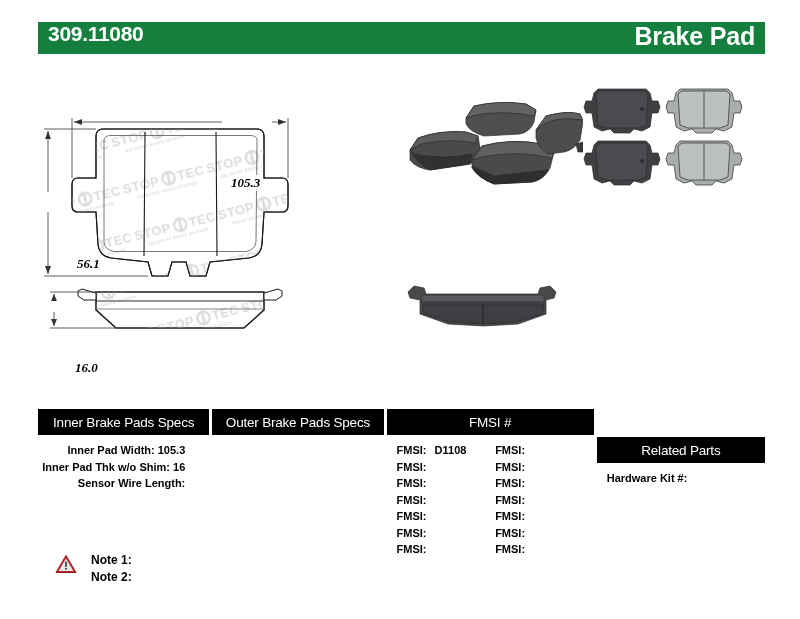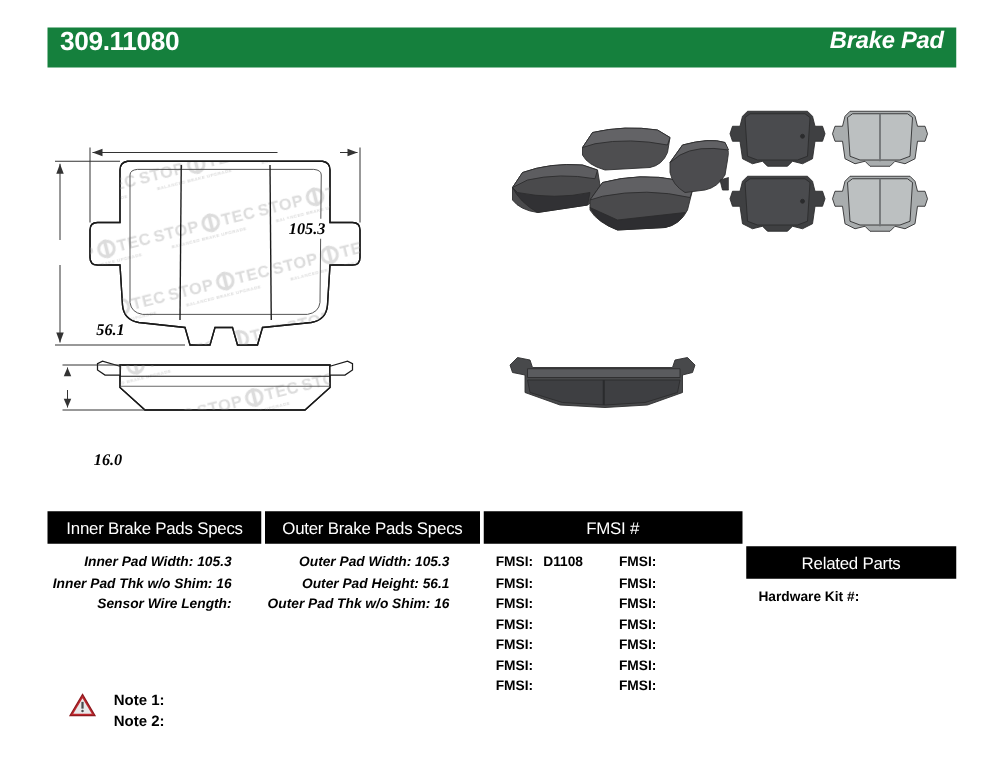--- a/index.html
+++ b/index.html
@@ -13,21 +13,21 @@
   
   .header-bar{
     position:absolute;left:38px;top:22px;width:727px;height:32px;
     background:#15803d;display:flex;align-items:flex-start;
     justify-content:space-between;padding:0 10px;box-sizing:border-box;
   }
   .header-bar .part-no{
     color:#fff;font-size:21px;font-weight:bold;letter-spacing:-0.3px;
   }
   .header-bar .prod-name{
-    color:#fff;font-size:19px;font-weight:bold;letter-spacing:-0.2px;font-style:italic;
+    color:#fff;font-size:25px;font-weight:bold;letter-spacing:-0.2px;
   }
 
   
   .drawing-area{position:absolute;left:0;top:60px;width:800px;height:330px;}
 
   .dim-label{
     position:absolute;font-family:"Liberation Serif", serif;
     font-weight:bold;font-style:italic;font-size:13px;color:#000;
     background:#fff;padding:0 3px;
   }
@@ -52,21 +52,21 @@
   .col.fmsi{width:208px;}
   .col.related{width:169px;margin-top:28px;}
   .col-head{
     background:#000;color:#fff;height:26px;
     display:flex;align-items:center;justify-content:center;
     font-size:13.5px;font-weight:normal;letter-spacing:-0.2px;
   }
   .col-body{padding-top:7px;}
   .spec-row{
     font-size:11px;font-weight:bold;text-align:right;
-    padding-right:24px;line-height:16.5px;white-space:nowrap;font-style:italic;
+    padding-right:24px;line-height:16.5px;white-space:nowrap;
   }
   .spec-row .val{font-weight:bold;}
 
   .fmsi-grid{display:flex;padding-top:7px;padding-left:10px;}
   .fmsi-sub{width:50%;}
   .fmsi-row{
     font-size:11px;font-weight:bold;line-height:16.5px;
     text-align:left;white-space:nowrap;
   }
   .fmsi-row .val{padding-left:5px;}
@@ -274,34 +274,20 @@
         </div>
         <div class="spec-row">
           <span>Sensor Wire Length:</span>
           <span class="val"></span>
         </div>
       </div>
     </div>
 
     <div class="col outer">
       <div class="col-head">Outer Brake Pads Specs</div>
-      <div class="col-body">
-        <div class="spec-row">
-          <span>Outer Pad Width:</span>
-          <span class="val">105.3</span>
-        </div>
-        <div class="spec-row">
-          <span>Outer Pad Height:</span>
-          <span class="val">56.1</span>
-        </div>
-        <div class="spec-row">
-          <span>Outer Pad Thk w/o Shim:</span>
-          <span class="val">16</span>
-        </div>
-      </div>
     </div>
 
     <div class="col fmsi">
       <div class="col-head">FMSI #</div>
       <div class="fmsi-grid">
         <div class="fmsi-sub">
           <div class="fmsi-row">
             <span>FMSI:</span>
             <span class="val">D1108</span>
           </div>

